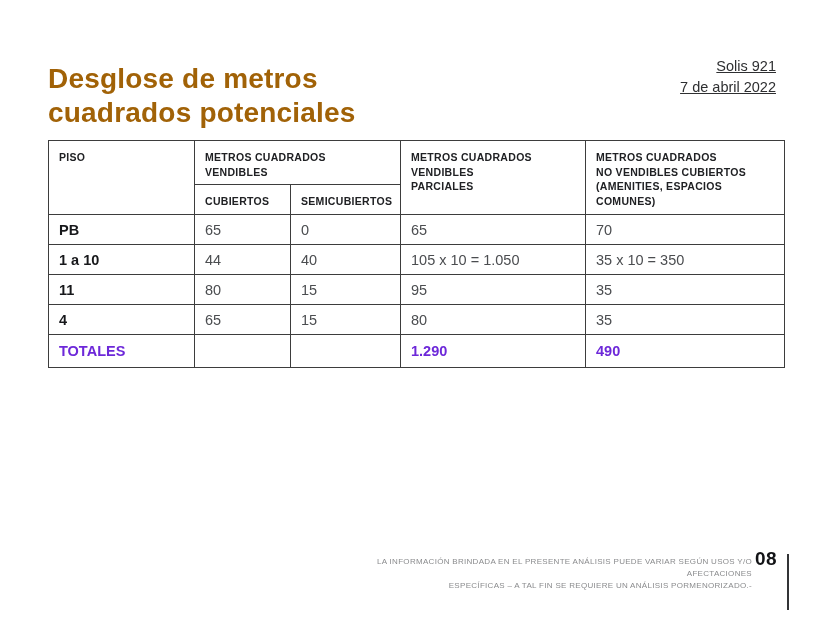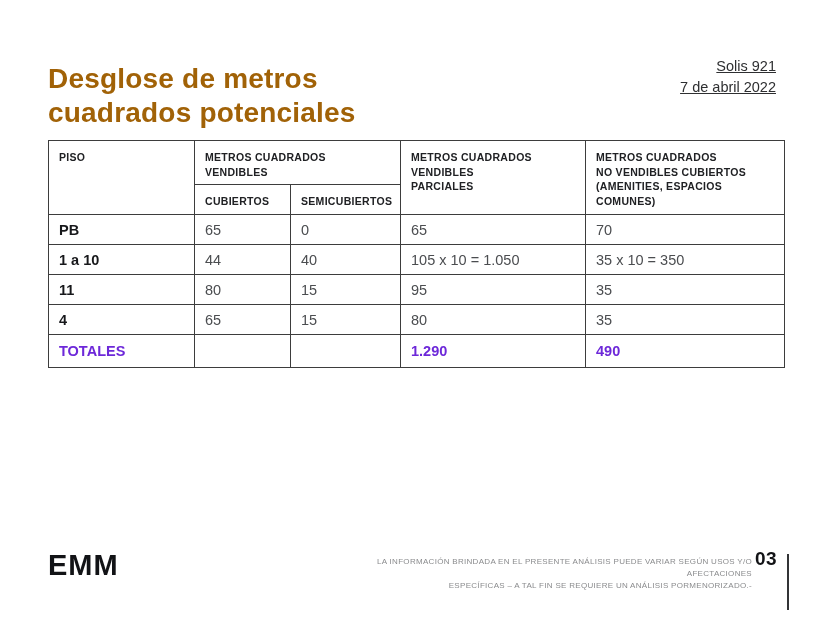--- a/index.html
+++ b/index.html
@@ -191,22 +191,21 @@
       <tr class="totals-row">
         <td class="piso">TOTALES</td>
         <td></td>
         <td></td>
         <td>1.290</td>
         <td>490</td>
       </tr>
     </tbody>
   </table>
 
-  <div class="logo">EMM</div>
 
   <div class="disclaimer">LA INFORMACIÓN BRINDADA EN EL PRESENTE ANÁLISIS PUEDE VARIAR SEGÚN USOS Y/O AFECTACIONES
 ESPECÍFICAS – A TAL FIN SE REQUIERE UN ANÁLISIS PORMENORIZADO.-</div>
 
-  <div class="page-number">03</div>
+  <div class="page-number">08</div>
 
   <div class="footer-rule"></div>
 
 </div>
 
 </body></html>

